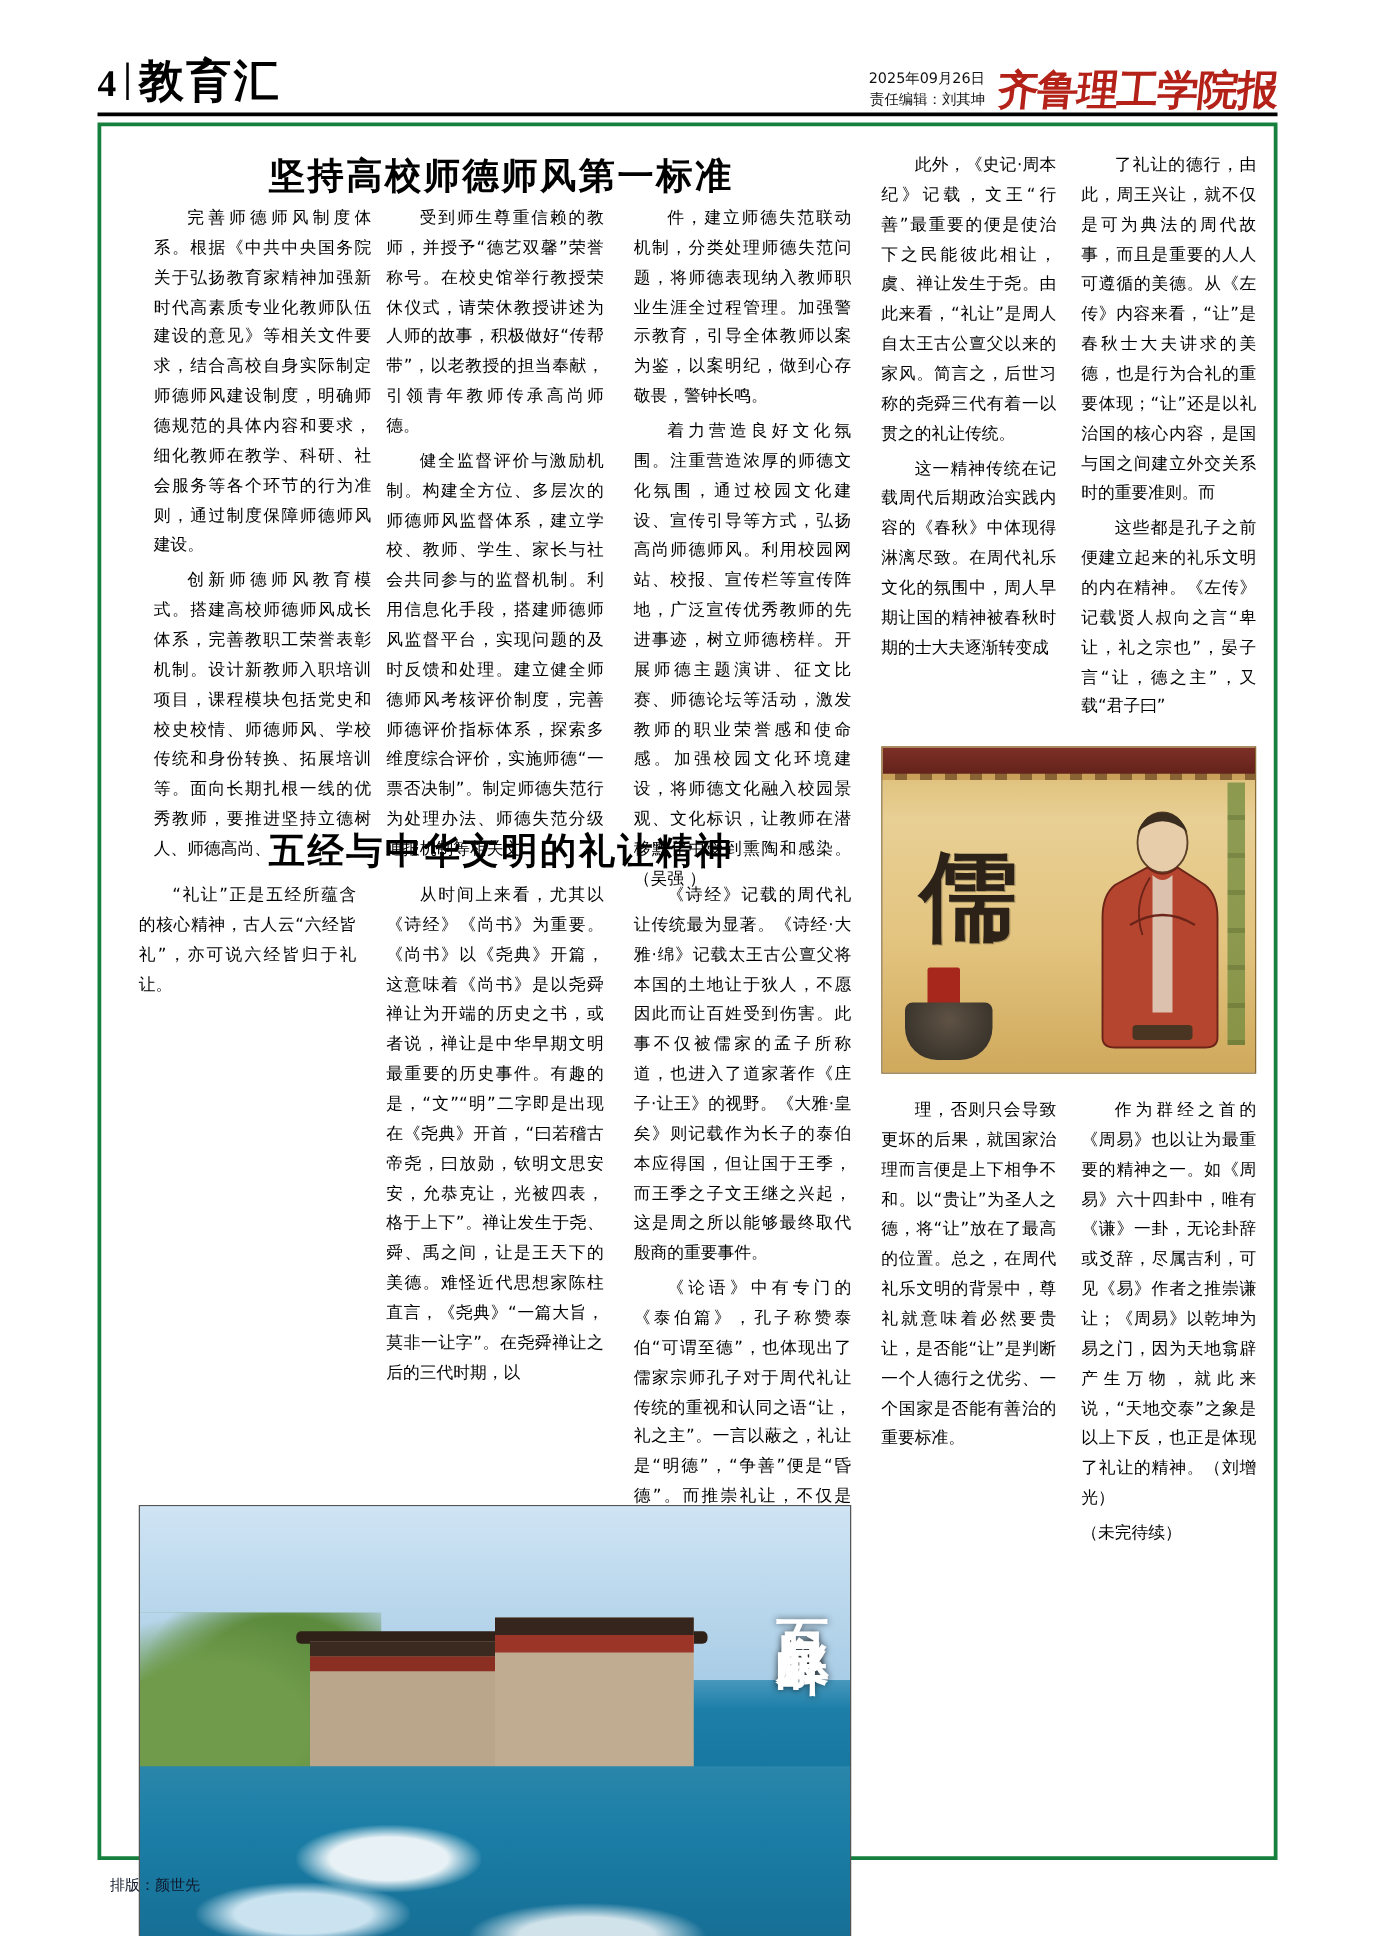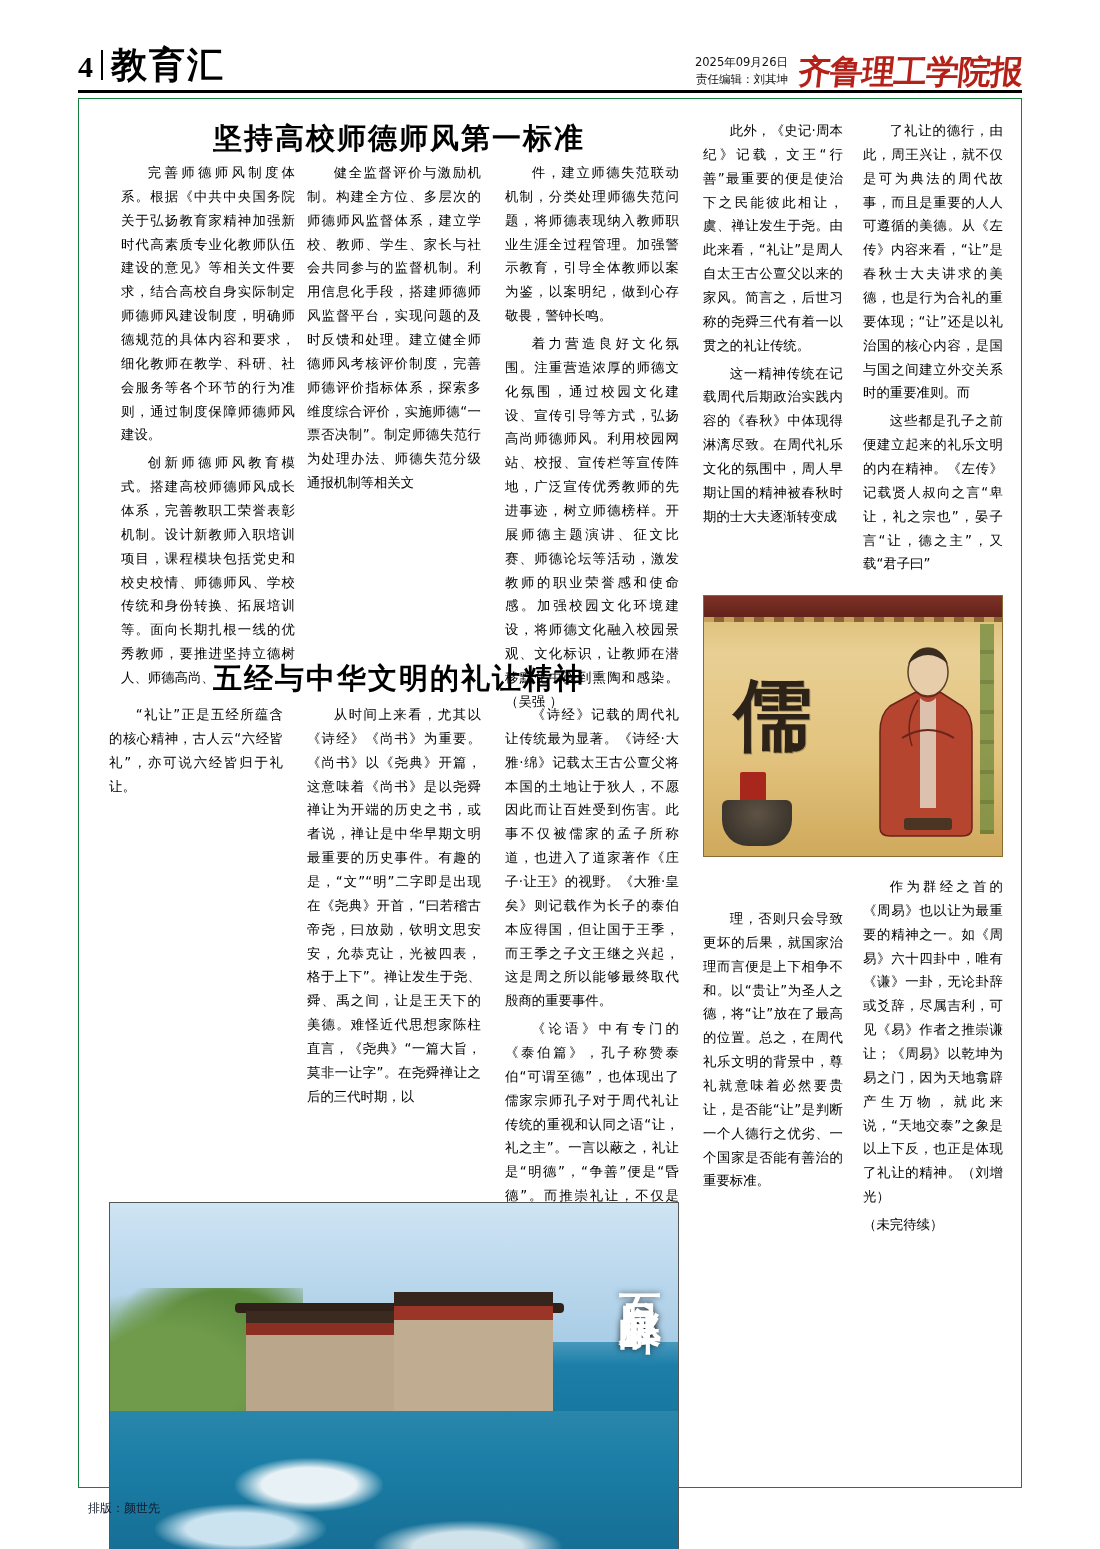--- a/index.html
+++ b/index.html
@@ -90,21 +90,21 @@
     height: 3px;
     background: #000;
   }
 
   
   .frame {
     position: absolute;
     left: 78px; top: 98px;
     width: 944px;
     height: 1390px;
-    border: 1px solid #15803d;
+    border: 3px solid #15803d;
     box-sizing: border-box;
   }
   .frame-inner {
     position: absolute;
     left: 6px; top: 6px;
     right: 6px; bottom: 6px;
     border: 0;
   }
 
   
@@ -149,21 +149,21 @@
   .a1c3 { left: 420px; top: 56px;  width: 174px; }
 
   
   .rc1 { left: 618px;  top: 14px;  width: 140px; }
   .rc2 { left: 778px;  top: 14px;  width: 140px; }
 
   
   .a2c1 { left: 24px;  top: 598px; width: 174px; }
   .a2c2 { left: 222px; top: 598px; width: 174px; }
   .a2c3 { left: 420px; top: 598px; width: 174px; }
-  .a2c4 { left: 618px; top: 770px; width: 140px; margin-top: 32px; }
+  .a2c4 { left: 618px; top: 770px; width: 140px; }
   .a2c5 { left: 778px; top: 770px; width: 140px; }
 
   
   .photo {
     position: absolute;
     overflow: hidden;
   }
   
   #img-confucius {
     left: 618px; top: 490px;
@@ -311,20 +311,21 @@
   <div class="frame">
     <div class="frame-inner">
 
       <div class="headline" id="headline1">坚持高校师德师风第一标准</div>
 
       <div class="col a1c1">
         <p>完善师德师风制度体系。根据《中共中央国务院关于弘扬教育家精神加强新时代高素质专业化教师队伍建设的意见》等相关文件要求，结合高校自身实际制定师德师风建设制度，明确师德规范的具体内容和要求，细化教师在教学、科研、社会服务等各个环节的行为准则，通过制度保障师德师风建设。</p>
         <p>创新师德师风教育模式。搭建高校师德师风成长体系，完善教职工荣誉表彰机制。设计新教师入职培训项目，课程模块包括党史和校史校情、师德师风、学校传统和身份转换、拓展培训等。面向长期扎根一线的优秀教师，要推进坚持立德树人、师德高尚、</p>
       </div>
       <div class="col a1c2">
+        <p>受到师生尊重信赖的教师，并授予“德艺双馨”荣誉称号。在校史馆举行教授荣休仪式，请荣休教授讲述为人师的故事，积极做好“传帮带”，以老教授的担当奉献，引领青年教师传承高尚师德。</p>
         <p>健全监督评价与激励机制。构建全方位、多层次的师德师风监督体系，建立学校、教师、学生、家长与社会共同参与的监督机制。利用信息化手段，搭建师德师风监督平台，实现问题的及时反馈和处理。建立健全师德师风考核评价制度，完善师德评价指标体系，探索多维度综合评价，实施师德“一票否决制”。制定师德失范行为处理办法、师德失范分级通报机制等相关文</p>
       </div>
       <div class="col a1c3">
         <p>件，建立师德失范联动机制，分类处理师德失范问题，将师德表现纳入教师职业生涯全过程管理。加强警示教育，引导全体教师以案为鉴，以案明纪，做到心存敬畏，警钟长鸣。</p>
         <p>着力营造良好文化氛围。注重营造浓厚的师德文化氛围，通过校园文化建设、宣传引导等方式，弘扬高尚师德师风。利用校园网站、校报、宣传栏等宣传阵地，广泛宣传优秀教师的先进事迹，树立师德榜样。开展师德主题演讲、征文比赛、师德论坛等活动，激发教师的职业荣誉感和使命感。加强校园文化环境建设，将师德文化融入校园景观、文化标识，让教师在潜移默化中受到熏陶和感染。（吴强 ）</p>
       </div>
 
       <div class="col rc1">
         <p>此外，《史记·周本纪》记载，文王“行善”最重要的便是使治下之民能彼此相让，虞、禅让发生于尧。由此来看，“礼让”是周人自太王古公亶父以来的家风。简言之，后世习称的尧舜三代有着一以贯之的礼让传统。</p>
         <p>这一精神传统在记载周代后期政治实践内容的《春秋》中体现得淋漓尽致。在周代礼乐文化的氛围中，周人早期让国的精神被春秋时期的士大夫逐渐转变成</p>

